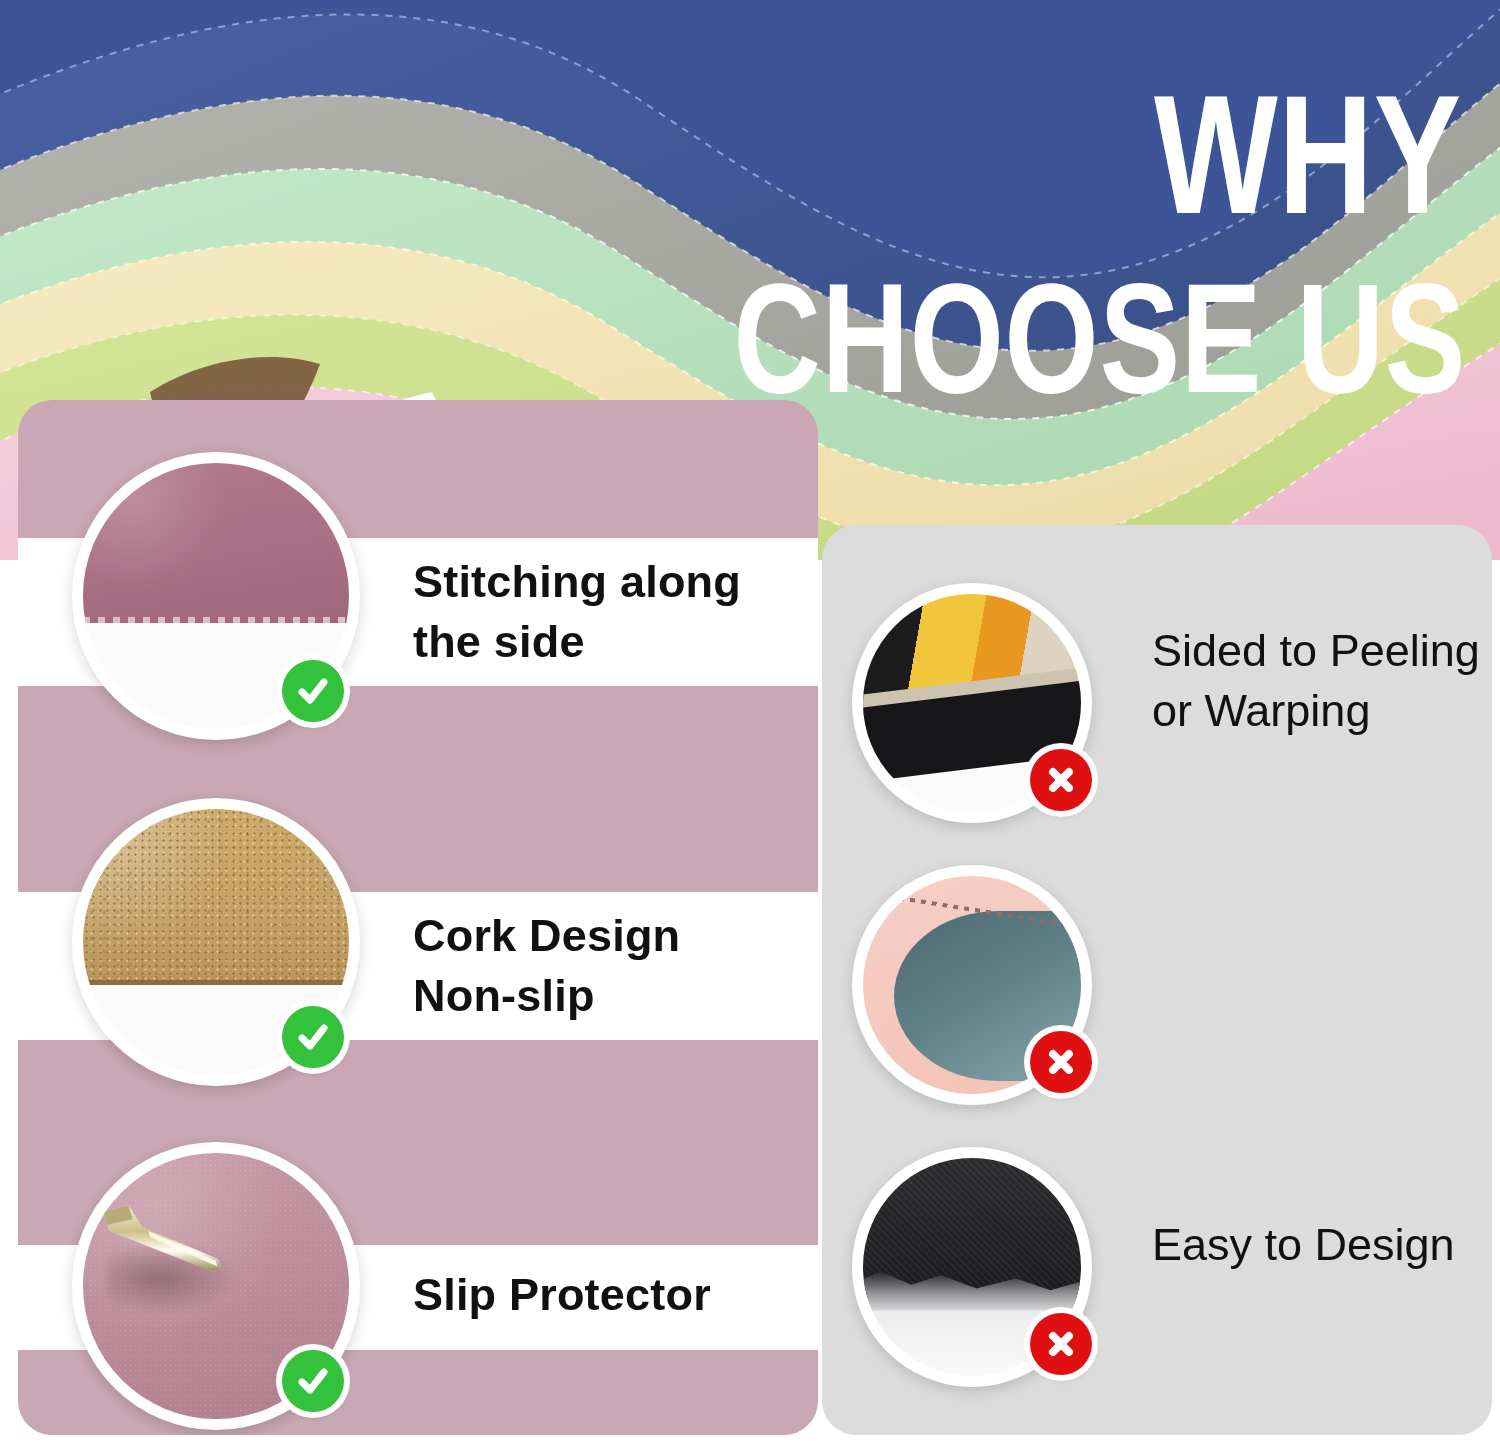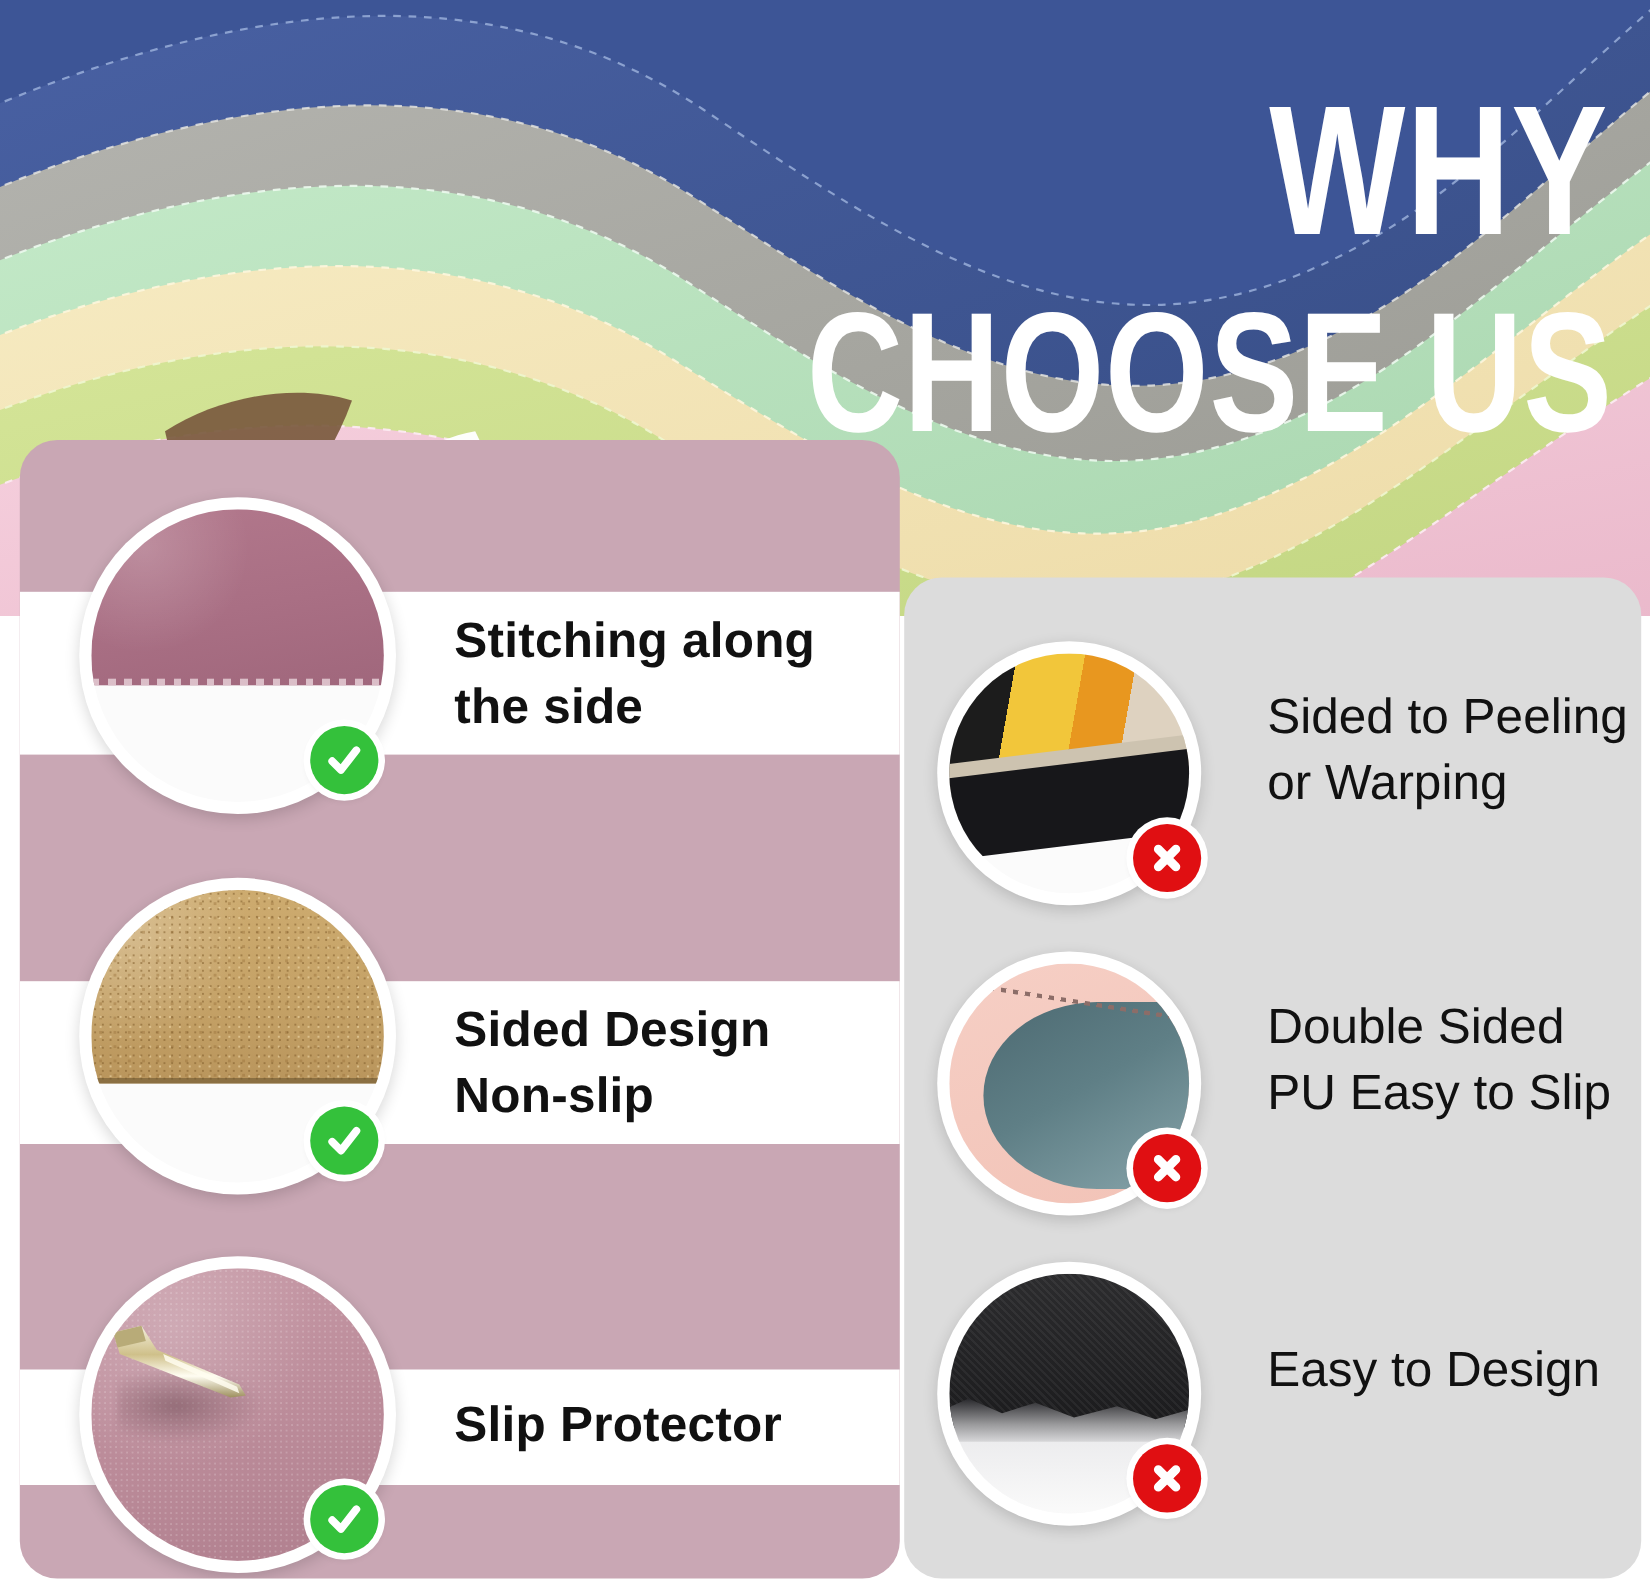--- a/index.html
+++ b/index.html
@@ -308,22 +308,20 @@
         <div class="mat-pu-pink"></div>
         <div class="mat-pu-teal"></div>
         <div class="mat-pu-stitch"></div>
       </div>
     </div>
     <div class="badge badge-x" style="left:208px; top:506px; width:62px; height:62px;">
       <svg width="34" height="34" viewBox="0 0 34 34" aria-hidden="true">
         <path d="M9 9 L25 25 M25 9 L9 25" stroke="#ffffff" stroke-width="8" stroke-linecap="round"></path>
       </svg>
     </div>
-    <div class="cons-label" style="top:378px;">Double Sided
-PU Easy to Slip</div>
 
     <div class="thumb" style="left:30px; top:622px; width:240px; height:240px;">
       <div class="thumb-inner">
         <div class="mat-break-bottom"></div>
         <div class="mat-break-top"></div>
         <div class="mat-break-crumb"></div>
       </div>
     </div>
     <div class="badge badge-x" style="left:208px; top:788px; width:62px; height:62px;">
       <svg width="34" height="34" viewBox="0 0 34 34" aria-hidden="true">
@@ -355,21 +353,21 @@
     <div class="thumb" style="left:54px; top:398px; width:288px; height:288px;">
       <div class="thumb-inner">
         <div class="mat-cork"></div>
       </div>
     </div>
     <div class="badge badge-check" style="left:264px; top:606px; width:62px; height:62px;">
       <svg width="38" height="38" viewBox="0 0 38 38" aria-hidden="true">
         <path d="M8 20 L16 28 L30 10" stroke="#ffffff" stroke-width="7" fill="none" stroke-linecap="round" stroke-linejoin="round"></path>
       </svg>
     </div>
-    <div class="pros-label" style="top:506px;">Sided Design
+    <div class="pros-label" style="top:506px;">Cork Design
 Non-slip</div>
 
     <div class="thumb" style="left:54px; top:742px; width:288px; height:288px;">
       <div class="thumb-inner">
         <div class="mat-pinkdesk"></div>
         <div class="heel-shadow"></div>
         <svg class="heel" viewBox="0 0 140 80">
           <defs>
             <linearGradient id="gMetal" x1="0" y1="0" x2="0" y2="1">
               <stop offset="0%" stop-color="#f3efdc"></stop>

